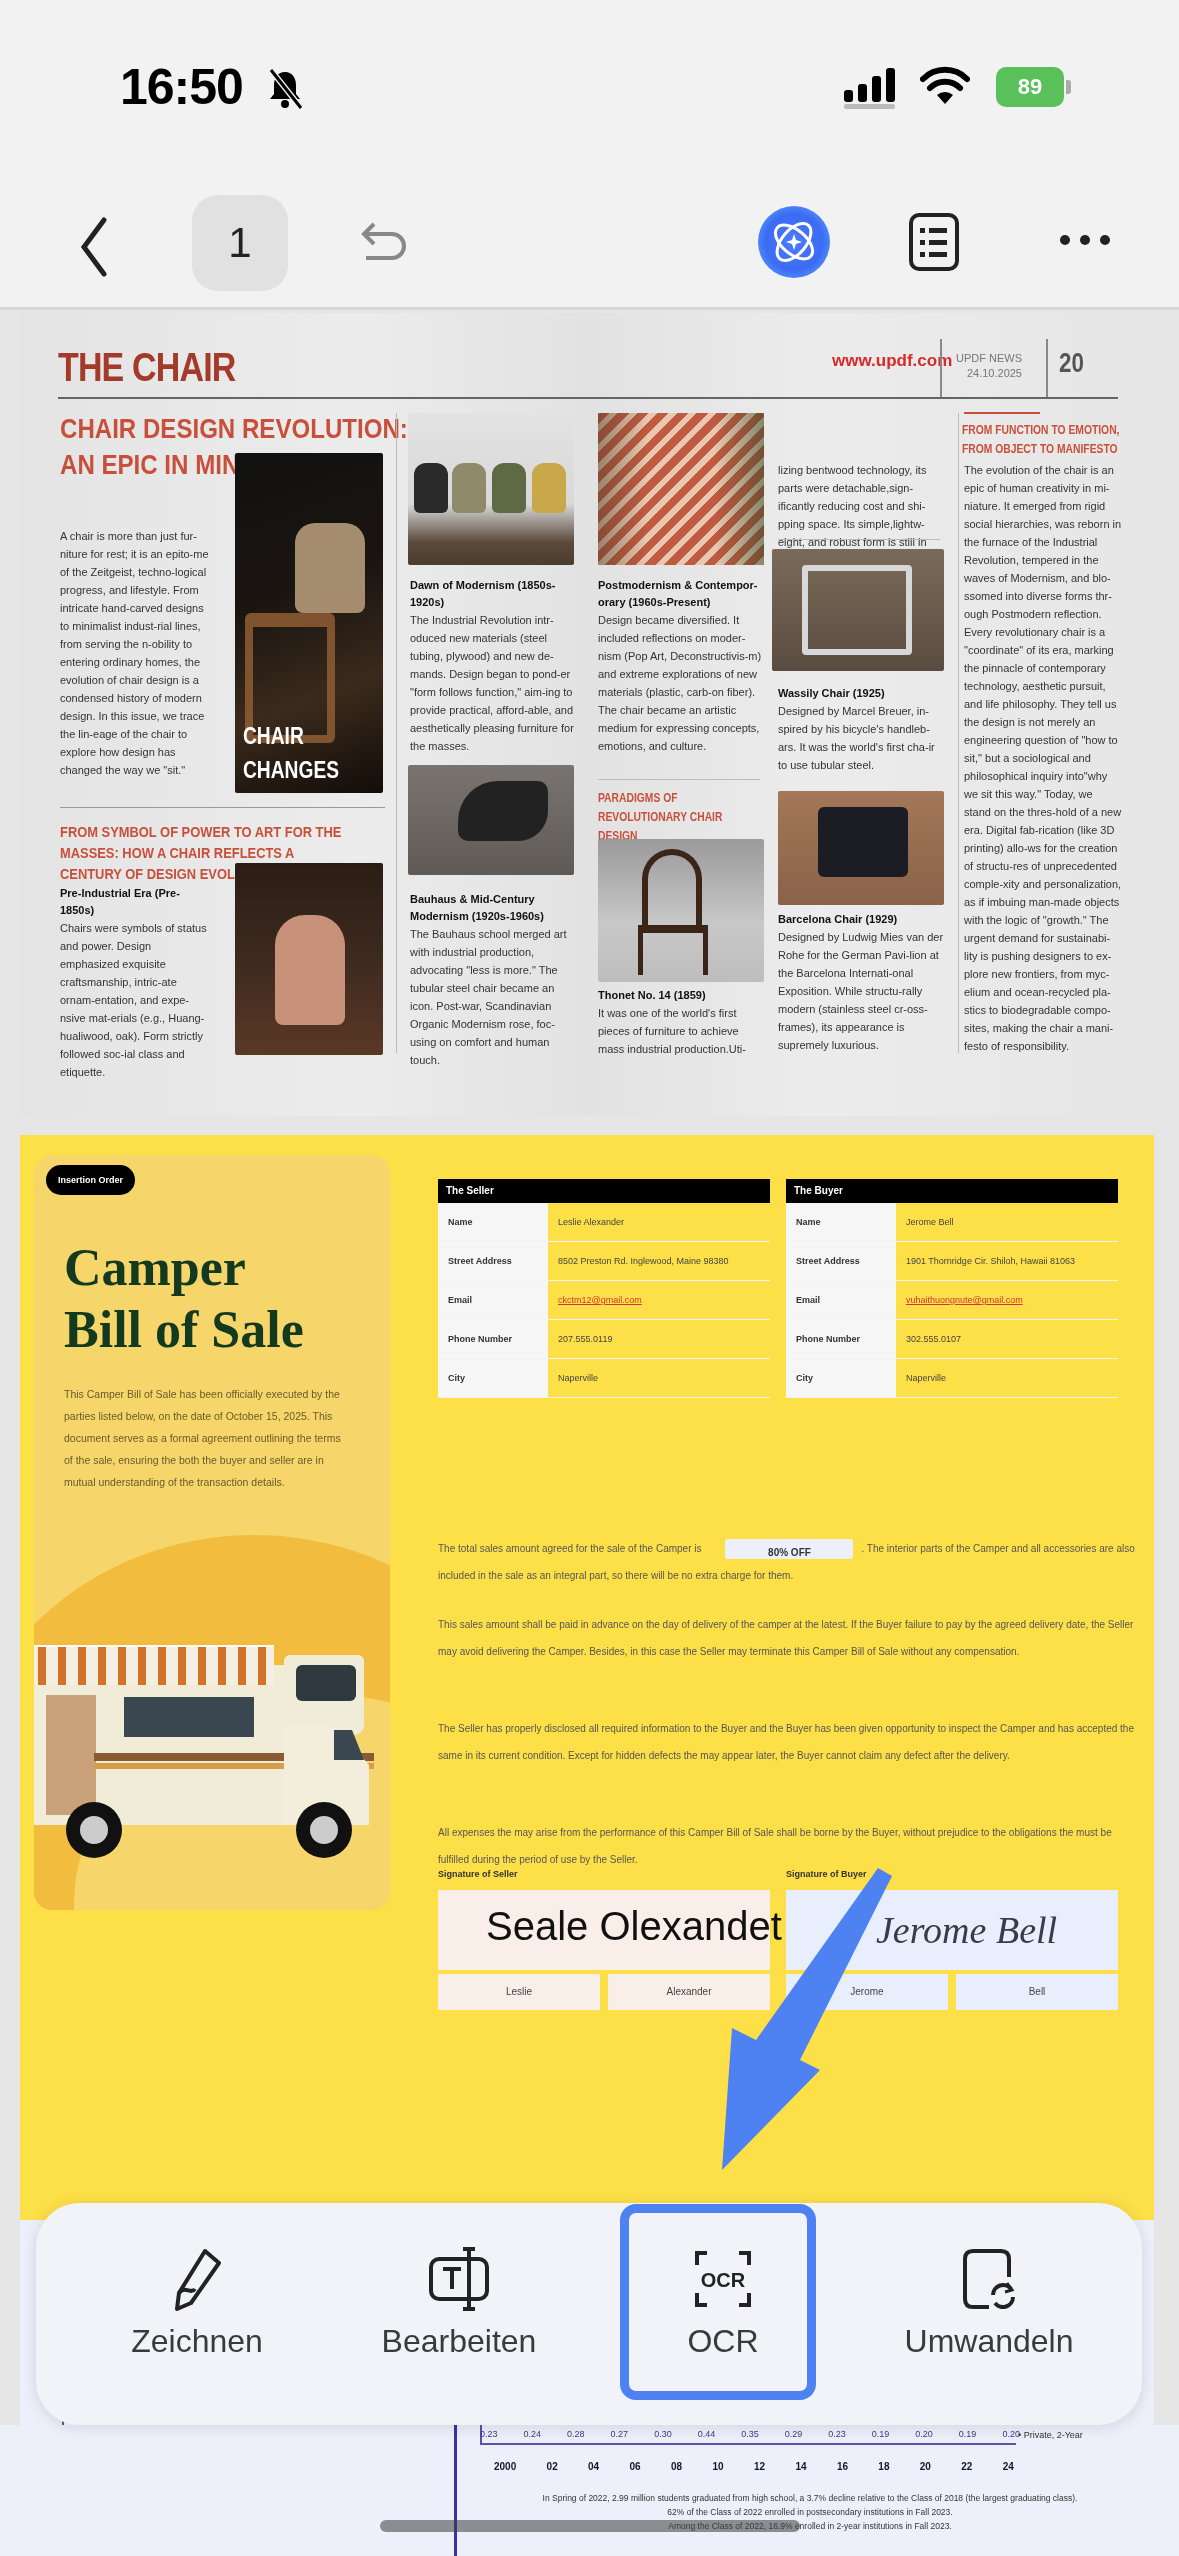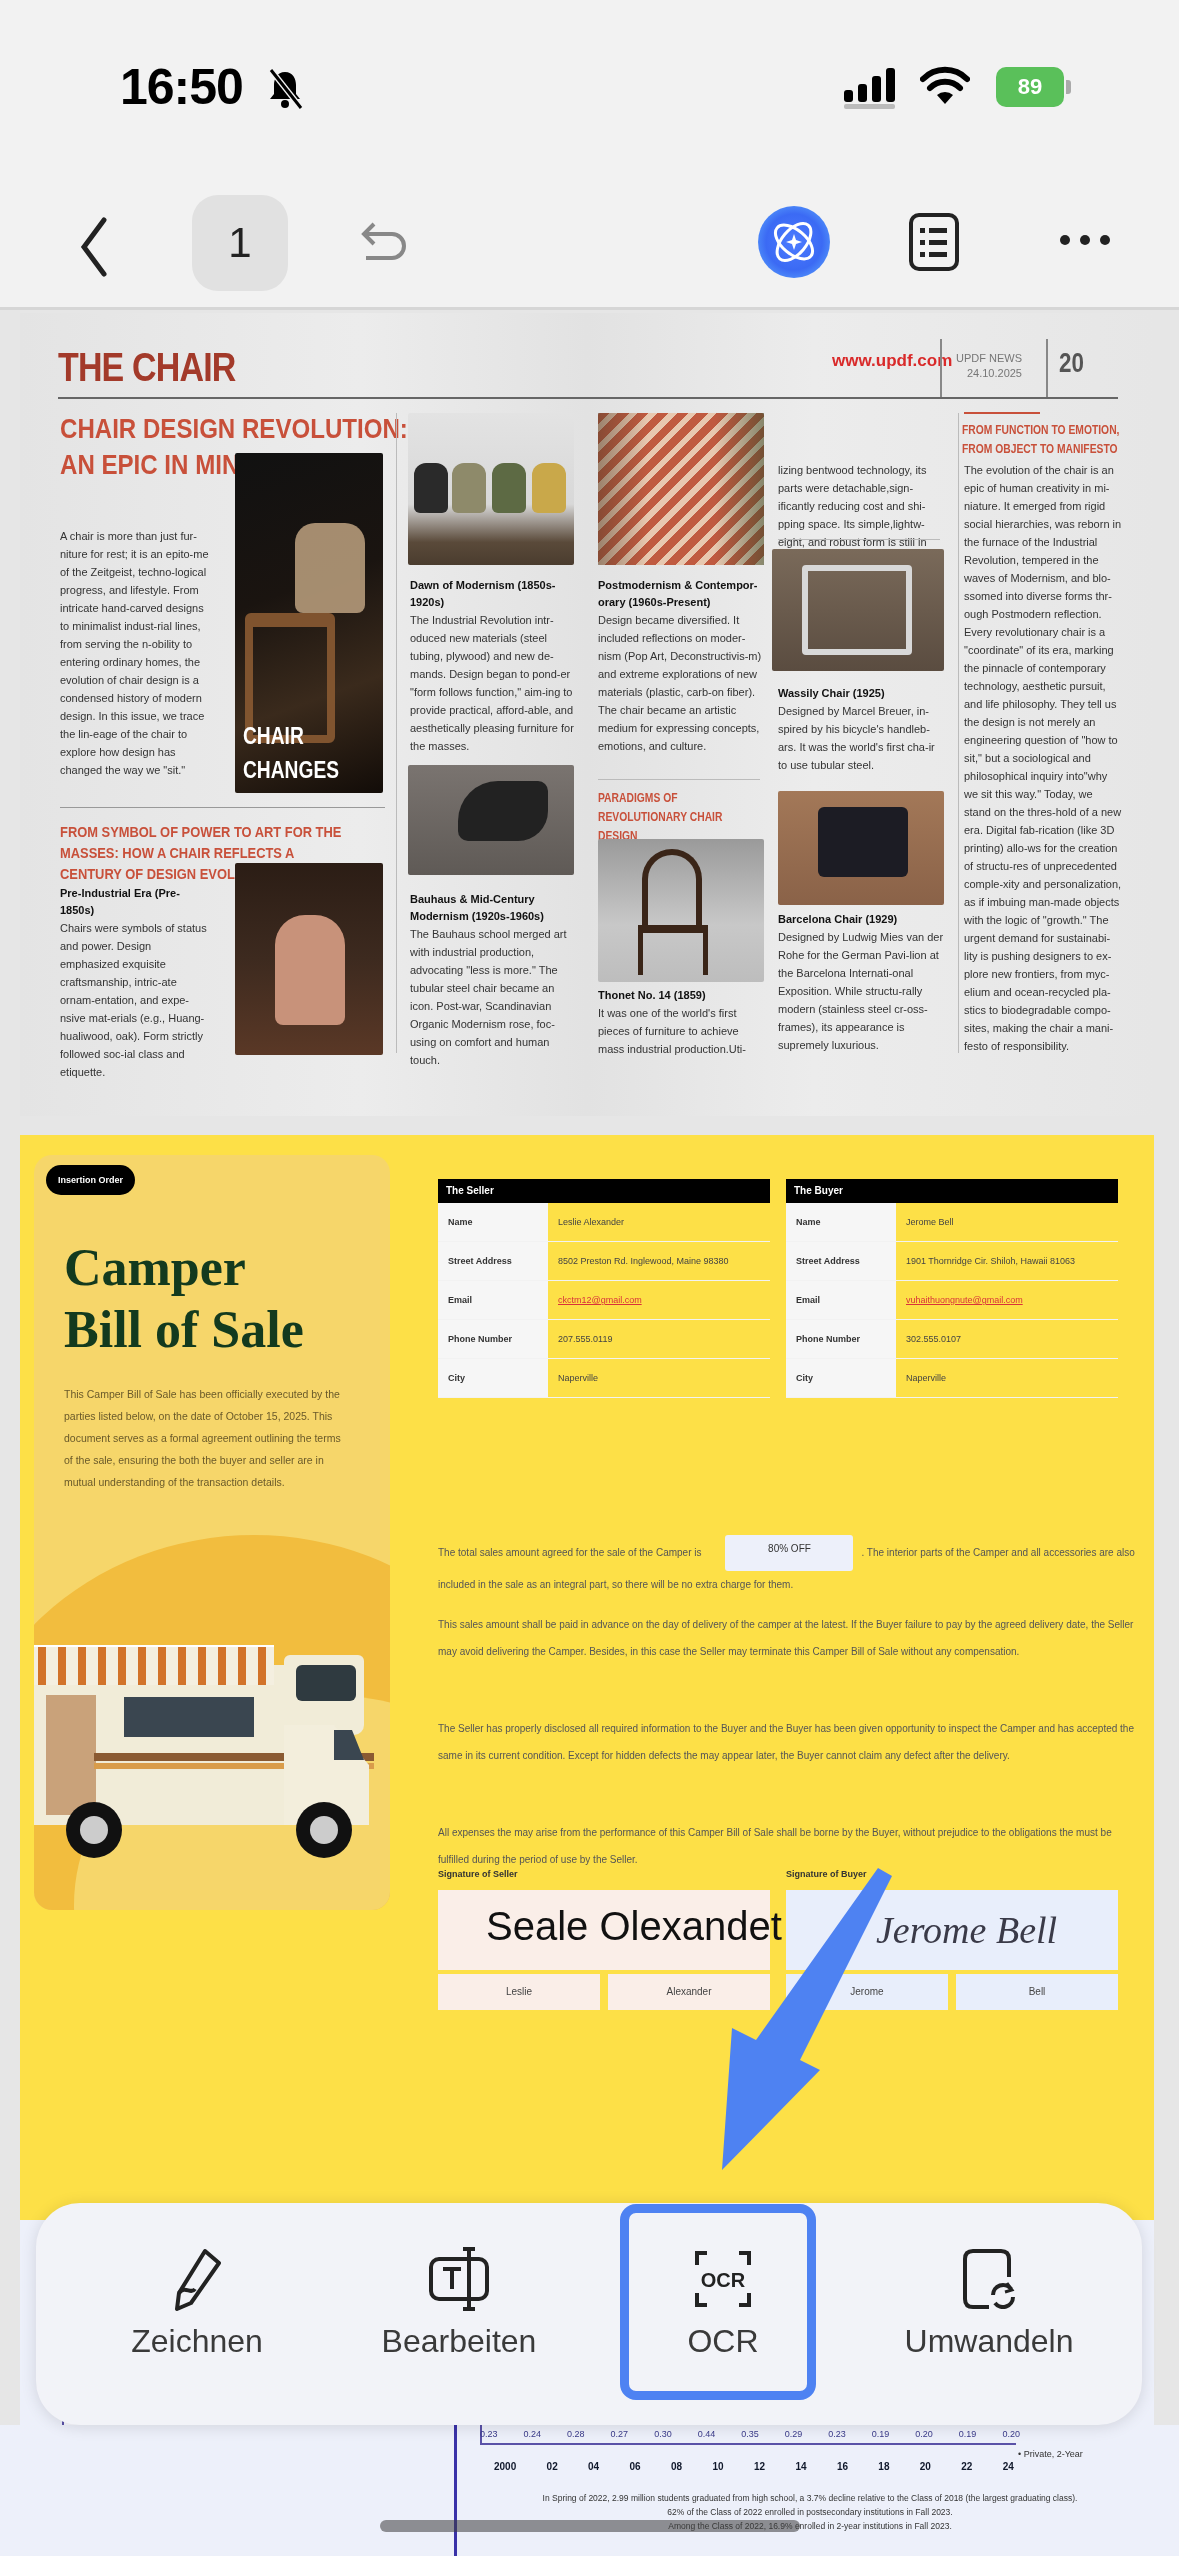--- a/index.html
+++ b/index.html
@@ -91,21 +91,21 @@
   .bos-desc { position: absolute; left: 30px; top: 228px; width: 280px; font-size: 10.5px; line-height: 22px; color: #6a5a2a; }
   .camper { position: absolute; left: 0; top: 470px; width: 340px; height: 260px; }
 
   .party-table { position: absolute; top: 44px; width: 332px; }
   .party-head { height: 24px; background: #000; color: #fff; font-size: 10px; font-weight: 700; line-height: 24px; padding-left: 8px; }
   .party-row { display: flex; height: 39px; border-bottom: 1px solid #f2f2f2; }
   .party-key { width: 110px; background: #f6f6f6; font-size: 9px; font-weight: 700; color: #333; padding-left: 10px; line-height: 39px; }
   .party-val { flex: 1; font-size: 9px; color: #444; padding-left: 10px; line-height: 39px; }
   .party-val.email { color: #d9323a; text-decoration: underline; }
   .terms { position: absolute; left: 418px; width: 700px; font-size: 10px; line-height: 27px; color: #555; }
-  .off-chip { display: inline-block; width: 128px; height: 36px; margin: 0 8px 0 24px; background: #edf0fa; border-radius: 3px; text-align: center; font-weight: 400; color: #333; line-height: 28px; vertical-align: middle; }
+  .off-chip { display: inline-block; width: 128px; height: 20px; margin: 0 8px 0 24px; background: #edf0fa; border-radius: 3px; text-align: center; font-weight: 700; color: #333; line-height: 28px; vertical-align: middle; }
   .sig-label { position: absolute; font-size: 9px; font-weight: 700; color: #333; }
   .sig-box { position: absolute; height: 80px; width: 332px; }
   .sig-box.seller { background: #faeee8; }
   .sig-box.buyer { background: #e8eefb; }
   .sig-seller-text { position: absolute; left: 48px; top: 14px; font-size: 40px; color: #111; white-space: nowrap; }
   .sig-buyer-text { position: absolute; left: 90px; top: 18px; font-family: "Liberation Serif", serif; font-style: italic; font-size: 38px; color: #3a3a48; }
   .sig-name { position: absolute; height: 36px; width: 162px; font-size: 10px; color: #444; text-align: center; line-height: 36px; }
   .sig-name.seller { background: #faeee8; }
   .sig-name.buyer { background: #e8eefb; }
 
@@ -127,21 +127,21 @@
   .bp-item { position: absolute; top: 0; width: 190px; height: 222px; text-align: center; }
   .bp-icon { position: absolute; left: 65px; top: 42px; width: 60px; height: 68px; }
   .bp-label { position: absolute; left: 0; width: 190px; top: 120px; font-size: 32px; color: #3a3a3a; }
   .ocr-highlight { position: absolute; left: 620px; top: 2204px; width: 196px; height: 196px; border: 9px solid #4e82f2; border-radius: 16px; }
 
   
   .lower-chart { position: absolute; left: 0; top: 2425px; width: 1179px; height: 131px; background: #edf0fa; text-align: center; }
   .lc-vline { position: absolute; left: 454px; top: 0; width: 3px; height: 131px; background: #3a32a8; }
   .lc-box { position: absolute; left: 480px; top: 0; width: 536px; height: 20px; border-bottom: 2px solid #5a52a8; border-left: 2px solid #5a52a8; }
   .lc-vals { position: absolute; left: 480px; top: 4px; width: 540px; display: flex; justify-content: space-between; font-size: 9px; color: #3a3a8a; }
-  .lc-legend { position: absolute; left: 1018px; top: 24px; font-size: 9px; color: #333; }
+  .lc-legend { position: absolute; left: 1018px; top: 5px; font-size: 9px; color: #333; }
   .lc-years { position: absolute; left: 494px; top: 36px; width: 520px; display: flex; justify-content: space-between; font-size: 10px; font-weight: 700; color: #0f172a; }
   .lc-bullets { position: absolute; left: 480px; top: 66px; width: 660px; font-size: 8.5px; line-height: 14px; color: #333; }
   .home-ind { position: absolute; left: 380px; top: 2520px; width: 420px; height: 12px; border-radius: 6px; background: rgba(60,60,60,.55); }
 
   .arrow { position: absolute; left: 700px; top: 1860px; width: 200px; height: 340px; }
 </style>
 </head>
 <body>
 
 <div class="screen">

